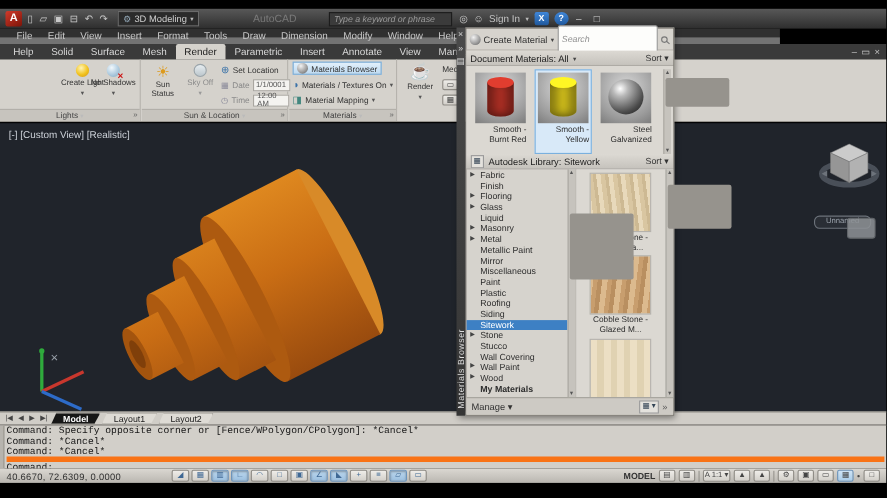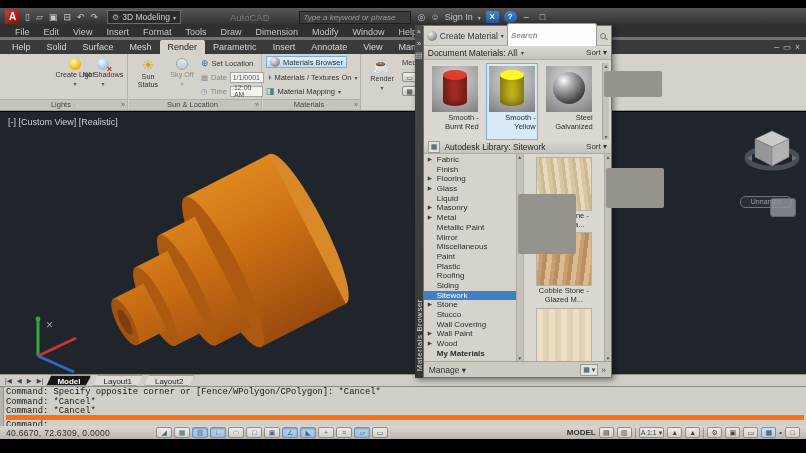--- a/index.html
+++ b/index.html
@@ -21,22 +21,22 @@
   .kwsearch{width:112px;height:13px;background:#3b3b3b;border:1px solid #1c1c1c;color:#cfcfcf;
     font-style:italic;font-size:8px;padding:0 4px;margin-left:26px;font-family:"Liberation Sans",sans-serif;}
   .kwsearch::placeholder{color:#9b9b9b;}
   .icg{display:flex;align-items:center;gap:5px;margin-left:4px;color:#c3c3c3;font-size:9px;}
   .badge{width:13px;height:12px;border-radius:2px;background:linear-gradient(#3f86d8,#215a9e);
     color:#fff;font-size:8px;font-weight:bold;text-align:center;line-height:12px;}
   .badge.round{border-radius:50%;}
   .winbtn{color:#cfcfcf;font-size:9px;padding:0 4px;line-height:14px;}
 
   
-  .menubar{position:absolute;left:0;top:26px;width:806px;height:14px;background:#303030;
-    display:flex;padding-left:8px;border-bottom:3px solid #737373;}
+  .menubar{position:absolute;left:0;top:26px;width:709px;height:14px;background:#303030;
+    display:flex;padding-left:8px;border-bottom:6px solid #737373;}
   .menu-item{color:#c8c8c8;font-size:9px;line-height:13px;padding:0 7px;}
   .tabrow{position:absolute;left:0;top:40px;width:806px;height:14px;background:#3a3a3a;display:flex;padding-left:4px;}
   .rtab{color:#d8d8d8;font-size:9px;line-height:14px;padding:0 8px;}
   .rtab.active{background:#d5d2cc;color:#1d1d1d;border-radius:2px 2px 0 0;}
   .dwg-controls{position:absolute;right:2px;top:0;display:flex;gap:4px;color:#c5c5c5;font-size:8.5px;line-height:14px;padding:0 4px;}
 
   
   .ribbon{position:absolute;left:0;top:54px;width:806px;height:57px;background:#d5d2cc;border-bottom:1px solid #97948e;}
   .rpanel{position:absolute;top:0;height:56px;border-right:1px solid #b6b3ad;}
   .pfoot{position:absolute;left:0;right:0;bottom:0;height:11px;background:#c7c4be;border-top:1px solid #b2afa9;
@@ -75,21 +75,21 @@
     box-shadow:2px 2px 6px rgba(0,0,0,.45);}
   .pstrip{width:15px;background:linear-gradient(#4a4a4a,#353535);display:flex;flex-direction:column;align-items:center;
     color:#ddd;padding-top:2px;gap:2px;position:relative;}
   .pstrip .si{font-size:8px;line-height:10px;color:#d5d5d5;}
   .vtitle{position:absolute;bottom:6px;left:0;width:15px;text-align:center;color:#ddd;font-size:8px;
     writing-mode:vertical-rl;transform:rotate(180deg);letter-spacing:.5px;}
   .pmain{flex:1;background:#d6d3cd;border:1px solid #75726c;display:flex;flex-direction:column;}
   .ptoolbar{height:20px;display:flex;align-items:center;gap:3px;padding:0 3px;border-bottom:1px solid #b3b0aa;}
   .ptoolbar .lbl{font-size:8.5px;color:#333;}
   .psearch{flex:1;height:13px;border:1px solid #999;border-radius:2px;background:#fdfdfb;font-style:italic;
-    font-size:8px;color:#333;padding:12px 3px;min-width:0;font-family:"Liberation Sans",sans-serif;font-weight:bold;}
+    font-size:8px;color:#333;padding:12px 3px;min-width:0;font-family:"Liberation Sans",sans-serif;}
   .psearch::placeholder{color:#8f8f8f;}
   .lens{position:relative;width:6px;height:6px;border:1.2px solid #777;border-radius:50%;flex:0 0 auto;margin-right:2px;}
   .lens::after{content:"";position:absolute;width:4px;height:1.4px;background:#777;right:-3px;bottom:-2px;transform:rotate(40deg);}
   .phead{height:14px;background:linear-gradient(#dcd9d3,#c6c3bd);border-bottom:1px solid #aeaba5;
     display:flex;align-items:center;font-size:8.5px;color:#222;padding:0 4px;gap:4px;}
   .phead .grow{flex:1;}
   .sortl{font-size:8px;color:#333;}
   .swatches{height:80px;background:#dbd8d2;display:flex;gap:5px;padding:3px 2px 0 5px;position:relative;}
   .sw{width:52px;text-align:right;padding:2px 1px;border:1px solid transparent;}
   .sw.sel{border:1px solid #7ab0de;background:#d8e9f8;}

